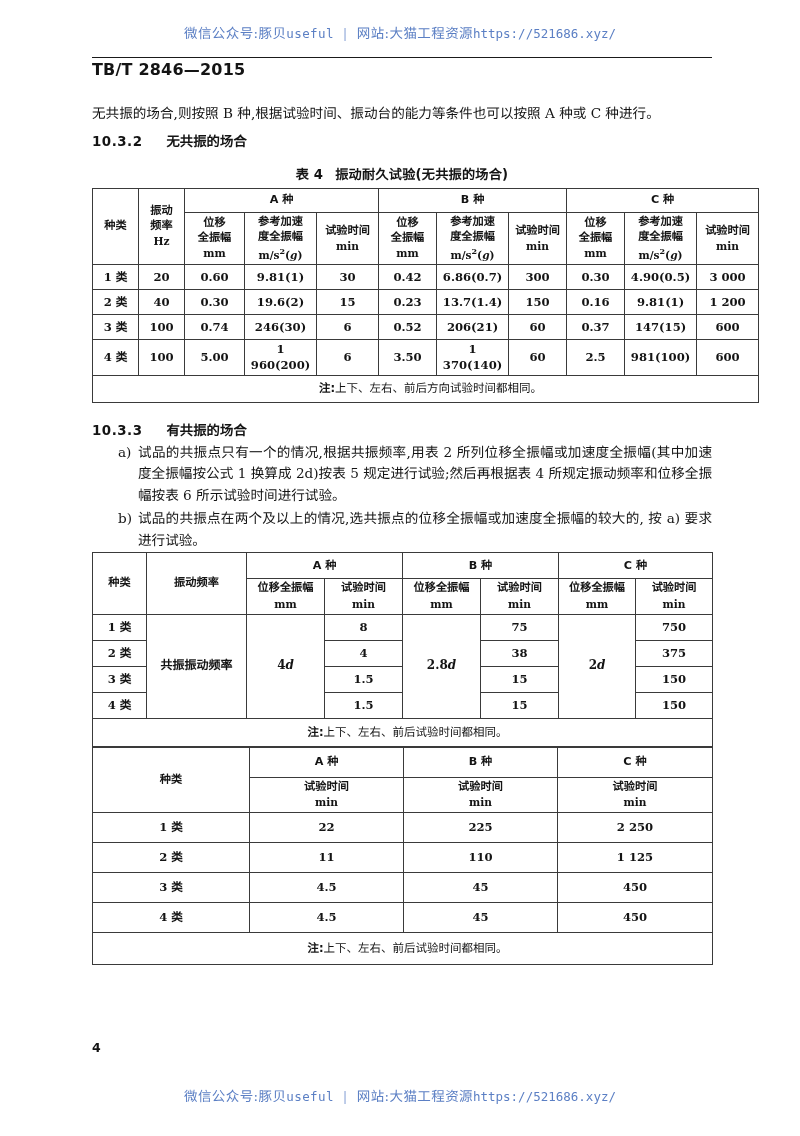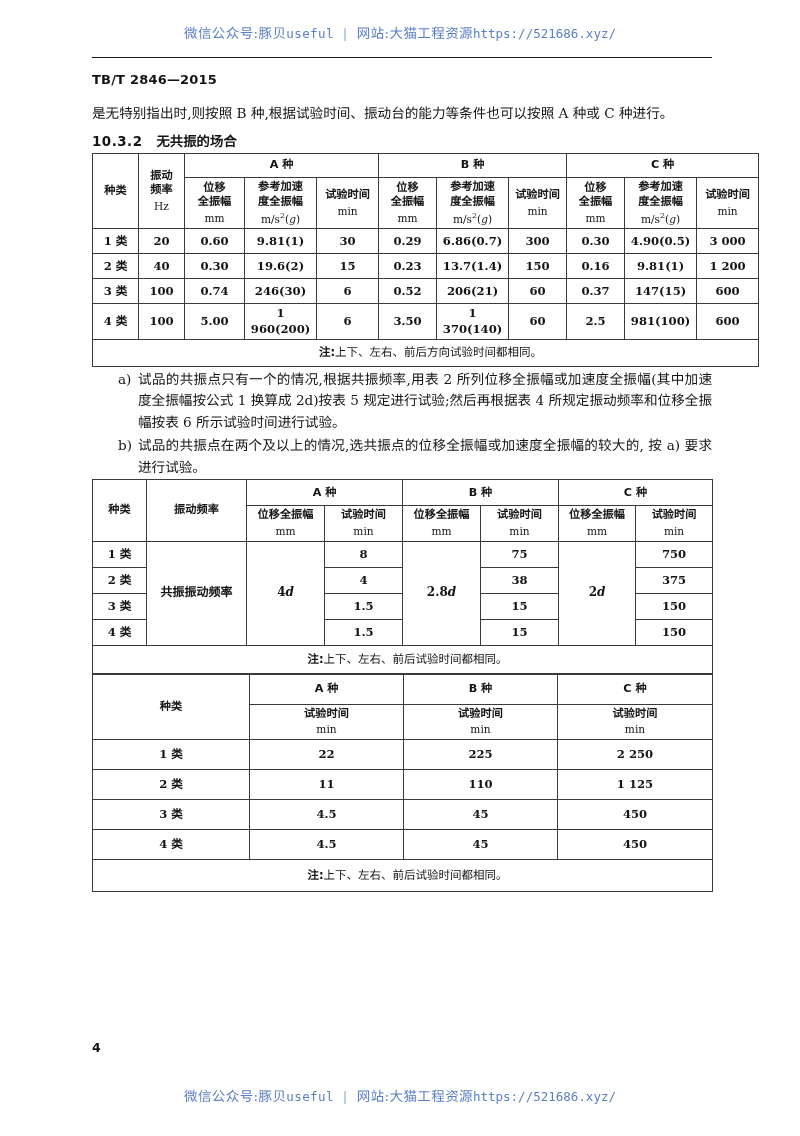--- a/index.html
+++ b/index.html
@@ -57,24 +57,24 @@
     position: absolute;
     left: 92px;
     top: 57px;
     width: 620px;
     height: 1px;
     background: #1a1a1a;
   }
   .running-head {
     position: absolute;
     left: 92px;
-    top: 72px;
+    top: 60px;
     font-family: "DejaVu Sans", "Liberation Sans", sans-serif;
     font-weight: bold;
-    font-size: 13px;
+    font-size: 16px;
     letter-spacing: .2px;
   }
 
   
   .content {
     position: absolute;
     left: 92px;
     top: 102px;
     width: 620px;
   }
@@ -84,21 +84,21 @@
     line-height: 1.62;
     text-align: justify;
   }
   p.indent { text-indent: 2em; }
   h4.clause {
     margin: 6px 0 3px 0;
     font-family: "DejaVu Sans", "Liberation Sans", sans-serif;
     font-size: 13.4px;
     font-weight: bold;
   }
-  h4.clause .cl-num { margin-right: 14px; letter-spacing: .5px; }
+  h4.clause .cl-num { margin-right: 24px; letter-spacing: .5px; }
 
   ol.lettered {
     margin: 2px 0 0 0;
     padding: 0;
     list-style: none;
   }
   ol.lettered > li {
     display: flex;
     align-items: flex-start;
     margin-bottom: 1px;
@@ -148,21 +148,21 @@
   table.std td.num { font-family: "DejaVu Serif", "Liberation Serif", serif; font-weight: bold; font-size: 11.6px; }
   table.std td.kind { font-weight: bold; font-size: 11.6px; }
   table.std td.merged { font-weight: bold; font-size: 12px; }
   table.std td.note {
     text-align: center;
     padding: 3px 2px 3px 12px;
     font-size: 11.5px;
     font-family: "DejaVu Sans", "Liberation Sans", sans-serif;
   }
   table.std td.note b { font-weight: bold; }
-  .hdr-unit { display: block; font-family: "DejaVu Serif", "Liberation Serif", serif; font-weight: normal; font-size: 10.6px; margin-top: 2px; }
+  .hdr-unit { display: block; font-family: "DejaVu Serif", "Liberation Serif", serif; font-weight: bold; font-size: 10.6px; margin-top: 2px; }
   .hdr-unit .it { font-style: italic; }
   sup.sq { font-size: 8px; vertical-align: super; }
 
   .t4 th, .t4 td { height: 20px; }
   .t4 tr.hdr-top th { height: 19px; }
   .t5 th, .t5 td { height: 21px; }
   .t6 th, .t6 td { height: 25px; }
 
   
   .folio {
@@ -181,26 +181,29 @@
 
   <div class="watermark" id="wm-top">
     <span>微信公众号:</span><span>豚贝</span><span class="wm-ascii">useful</span><span class="wm-sep">|</span><span>网站:</span><span>大猫工程资源</span><span class="wm-url">https://521686.xyz/</span>
   </div>
 
   <div class="top-rule"></div>
   <div class="running-head">TB/T 2846—2015</div>
 
   <div class="content">
 
-    <p class="body-line">是无特别指出时,则按照 B 种,根据试验时间、振动台的能力等条件也可以按照 A 种或 C 种进行。</p>
+    <p class="body-line">无共振的场合,则按照 B 种,根据试验时间、振动台的能力等条件也可以按照 A 种或 C 种进行。</p>
 
     <h4 class="clause">
       <span class="cl-num">10.3.2</span><span>无共振的场合</span>
     </h4>
 
+    <div class="tbl-caption">
+      <span class="cap-num">表 4</span><span>振动耐久试验(无共振的场合)</span>
+    </div>
 
     <table class="std t4">
       <colgroup>
         <col style="width:46px">
           <col style="width:46px">
         <col style="width:60px">
           <col style="width:72px">
           <col style="width:62px">
         <col style="width:58px">
           <col style="width:72px">
@@ -231,21 +234,21 @@
           <th>试验时间<span class="hdr-unit">min</span></th>
         </tr>
       </thead>
       <tbody>
         <tr>
           <td class="kind">1 类</td>
           <td class="num">20</td>
           <td class="num">0.60</td>
           <td class="num">9.81(1)</td>
           <td class="num">30</td>
-          <td class="num">0.29</td>
+          <td class="num">0.42</td>
           <td class="num">6.86(0.7)</td>
           <td class="num">300</td>
           <td class="num">0.30</td>
           <td class="num">4.90(0.5)</td>
           <td class="num">3 000</td>
         </tr>
         <tr>
           <td class="kind">2 类</td>
           <td class="num">40</td>
           <td class="num">0.30</td>
@@ -283,20 +286,23 @@
           <td class="num">2.5</td>
           <td class="num">981(100)</td>
           <td class="num">600</td>
         </tr>
         <tr>
           <td class="note" colspan="11"><b>注:</b><span>上下、左右、前后方向试验时间都相同。</span></td>
         </tr>
       </tbody>
     </table>
 
+    <h4 class="clause" style="margin-top:16px">
+      <span class="cl-num">10.3.3</span><span>有共振的场合</span>
+    </h4>
 
     <ol class="lettered">
       <li>
         <span class="marker">a)</span>
         <span class="li-text">试品的共振点只有一个的情况,根据共振频率,用表 2 所列位移全振幅或加速度全振幅(其中加速度全振幅按公式 1 换算成 2d)按表 5 规定进行试验;然后再根据表 4 所规定振动频率和位移全振幅按表 6 所示试验时间进行试验。</span>
       </li>
       <li>
         <span class="marker">b)</span>
         <span class="li-text">试品的共振点在两个及以上的情况,选共振点的位移全振幅或加速度全振幅的较大的, 按 a) 要求进行试验。</span>
       </li>

